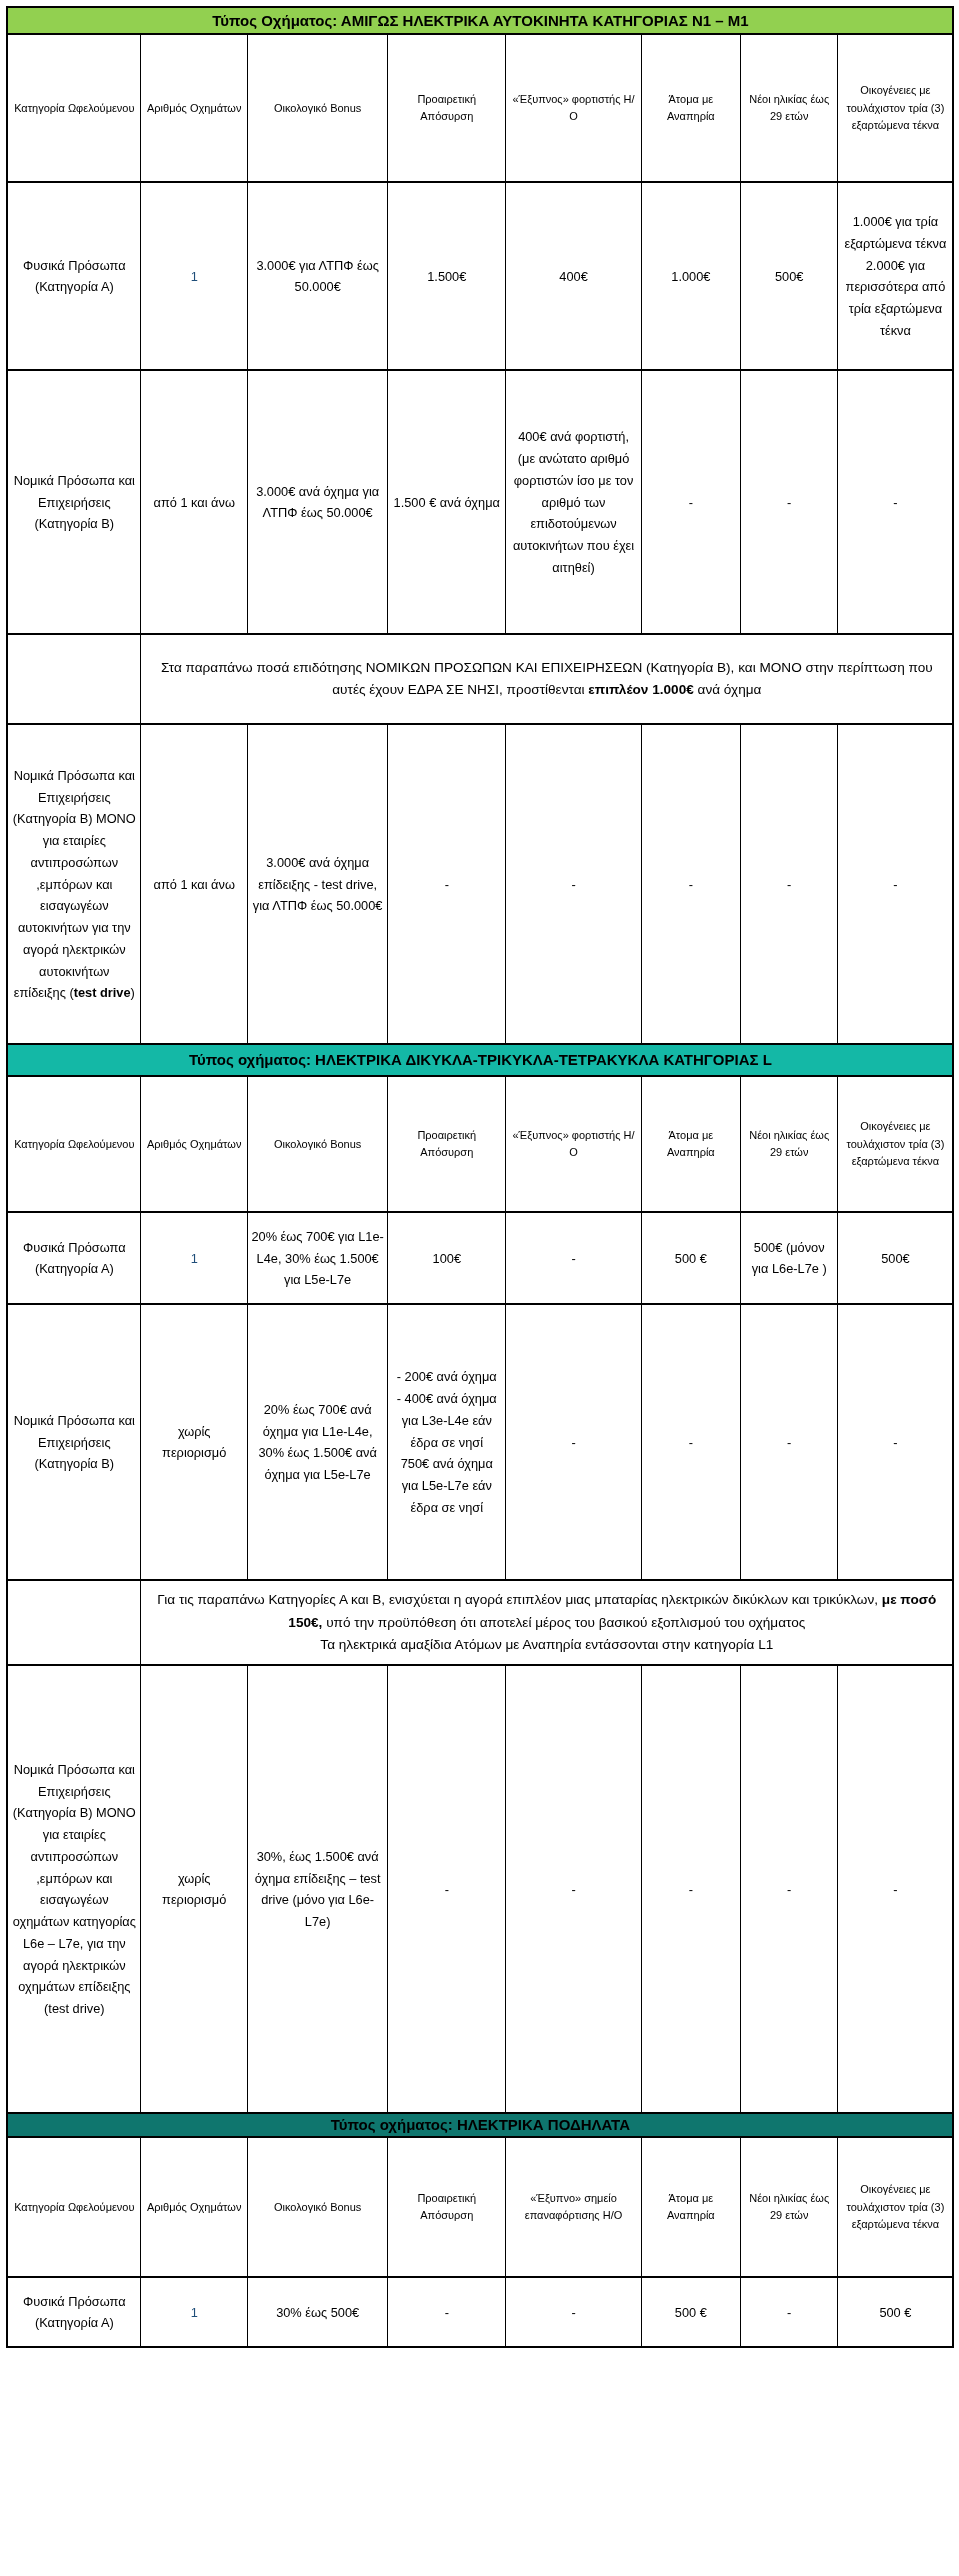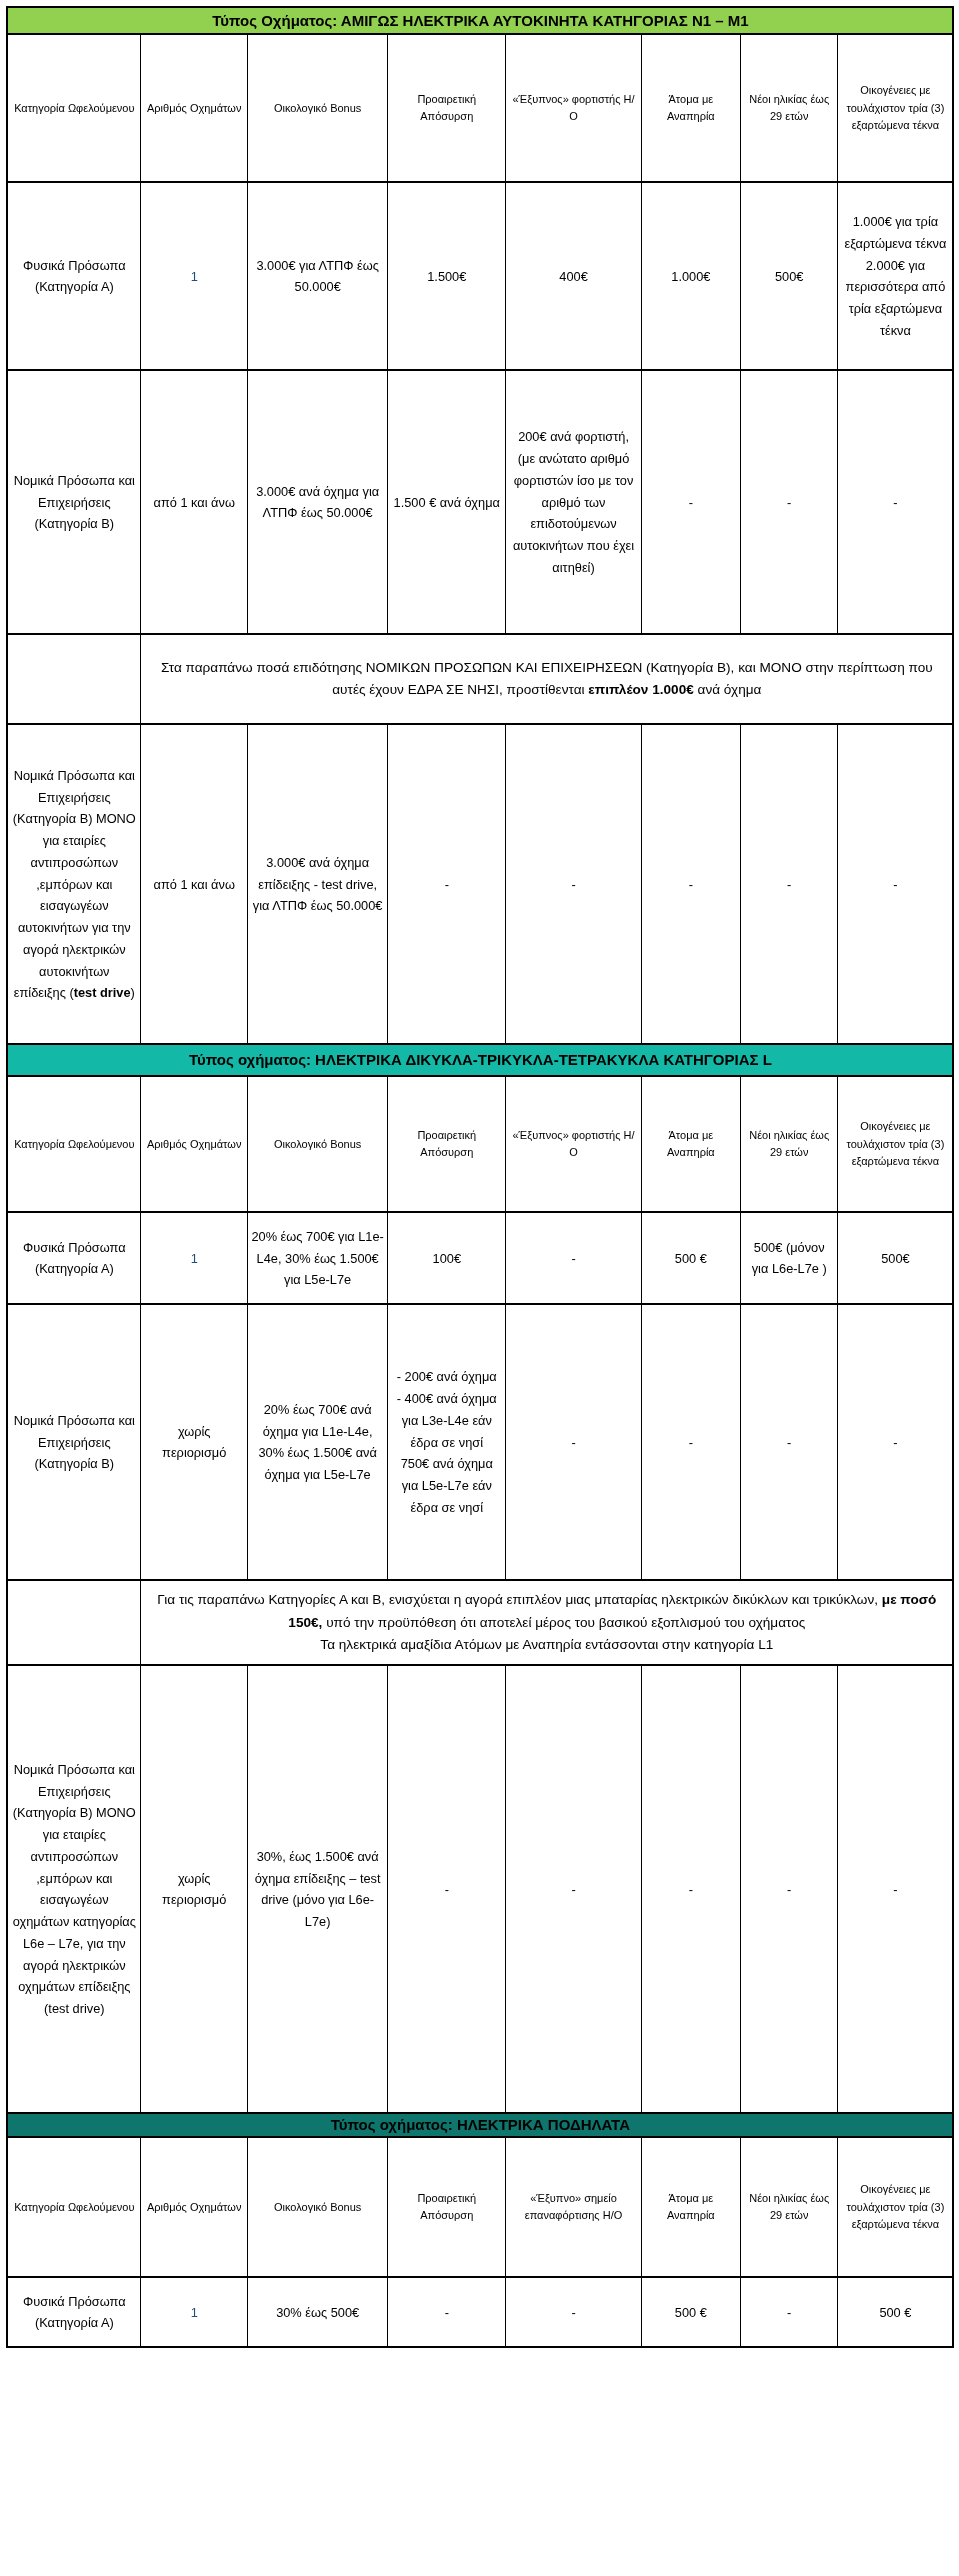--- a/index.html
+++ b/index.html
@@ -61,21 +61,21 @@
           <td class="data">1.000€</td>
           <td class="data">500€</td>
           <td class="data">1.000€ για τρία εξαρτώμενα τέκνα
 2.000€ για περισσότερα από τρία εξαρτώμενα τέκνα</td>
         </tr>
         <tr style="height: 264px;">
           <td class="data">Νομικά Πρόσωπα και Επιχειρήσεις (Κατηγορία Β)</td>
           <td class="data">από 1 και άνω</td>
           <td class="data">3.000€ ανά όχημα για ΛΤΠΦ έως 50.000€</td>
           <td class="data">1.500 € ανά όχημα</td>
-          <td class="data">200€ ανά φορτιστή, (με ανώτατο αριθμό φορτιστών ίσο με τον αριθμό των επιδοτούμενων αυτοκινήτων που έχει αιτηθεί)</td>
+          <td class="data">400€ ανά φορτιστή, (με ανώτατο αριθμό φορτιστών ίσο με τον αριθμό των επιδοτούμενων αυτοκινήτων που έχει αιτηθεί)</td>
           <td class="data">-</td>
           <td class="data">-</td>
           <td class="data">-</td>
         </tr>
         <tr style="height: 90px;">
           <td class="data"></td>
           <td colspan="7" class="note-cell"><span>Στα παραπάνω ποσά επιδότησης ΝΟΜΙΚΩΝ ΠΡΟΣΩΠΩΝ ΚΑΙ ΕΠΙΧΕΙΡΗΣΕΩΝ (Κατηγορία Β), και ΜΟΝΟ στην περίπτωση που αυτές έχουν ΕΔΡΑ ΣΕ ΝΗΣΙ, προστίθενται </span><span class="b">επιπλέον 1.000€</span><span> ανά όχημα</span></td>
         </tr>
         <tr style="height: 320px;">
           <td class="data"><span>Νομικά Πρόσωπα και Επιχειρήσεις (Κατηγορία Β) ΜΟΝΟ για εταιρίες αντιπροσώπων ,εμπόρων και εισαγωγέων αυτοκινήτων για την αγορά ηλεκτρικών αυτοκινήτων επίδειξης (</span><span class="b">test drive</span><span>)</span></td>

